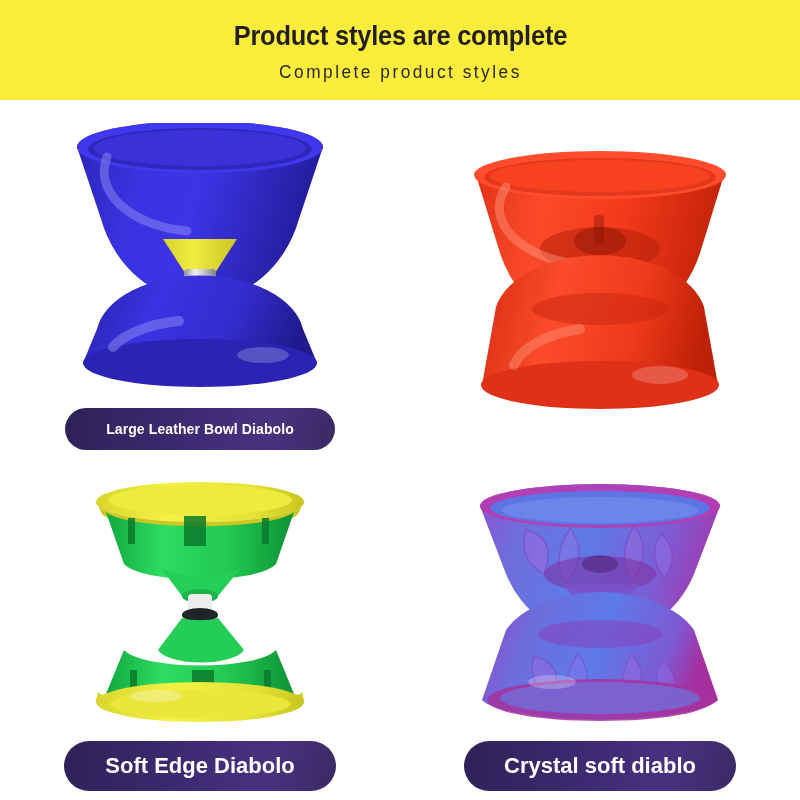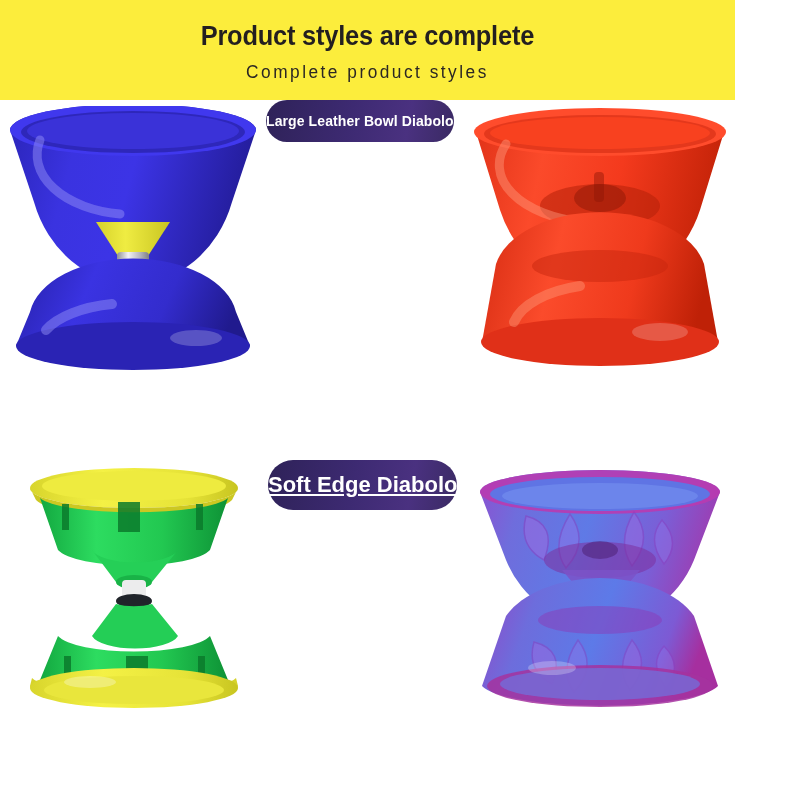--- a/index.html
+++ b/index.html
@@ -10,21 +10,21 @@
   body {
     width: 800px;
     height: 800px;
     overflow: hidden;
     font-family: "Liberation Sans", sans-serif;
     position: relative;
   }
 
   
   .banner {
-    width: 735px;
+    width: 800px;
     height: 100px;
     background: #fced3c;
     position: relative;
     display: flex;
     flex-direction: column;
     align-items: center;
     justify-content: center;
     overflow: hidden;
   }
   .banner-title {
@@ -50,21 +50,22 @@
   .grid {
     width: 800px;
     height: 700px;
     display: grid;
     grid-template-columns: 400px 400px;
     grid-template-rows: 360px 340px;
   }
   .card {
     position: relative;
     display: flex;
-    align-items: flex-start;
+    flex-direction: column;
+    align-items: center;
   }
   .stage {
     position: relative;
     width: 300px;
     flex: 1 1 auto;
     display: flex;
     align-items: center;
     justify-content: center;
   }
   .card-r1 .stage { padding-top: 6px; }
@@ -95,21 +96,21 @@
     font-size: 17px;
     font-weight: 600;
   }
   .pill-lg {
     width: 272px;
     height: 50px;
     font-size: 22px;
     font-weight: 700;
   }
   .row1 .pill { margin-bottom: 10px; }
-  .row2 .pill { margin-bottom: 9px; text-decoration: underline; }
+  .row2 .pill { margin-bottom: 9px; }
 
   svg { display: block; }
 </style>
 </head>
 <body>
 
 <div class="banner">
   <div class="banner-title">Product styles are complete</div>
   <div class="banner-subtitle">Complete product styles</div>
 </div>
@@ -305,15 +306,18 @@
         <ellipse cx="134" cy="156" rx="62" ry="14" fill="#8e35b4" opacity="0.45"></ellipse>
         <path d="M68 178 Q100 186 86 220 Q60 206 68 178 Z" fill="#9b6ae0" opacity="0.5" stroke="#8a3fc0" stroke-width="1.5"></path>
         <path d="M112 176 Q92 206 108 228 Q132 202 112 176 Z" fill="#8f74e8" opacity="0.45" stroke="#8a3fc0" stroke-width="1.5"></path>
         <path d="M166 176 Q148 204 164 226 Q186 200 166 176 Z" fill="#9b6ae0" opacity="0.45" stroke="#8a3fc0" stroke-width="1.5"></path>
         <path d="M198 182 Q218 202 200 224 Q182 200 198 182 Z" fill="#8f74e8" opacity="0.4" stroke="#8a3fc0" stroke-width="1.5"></path>
         <ellipse cx="134" cy="222" rx="113" ry="21" fill="#a4339f" opacity="0.85"></ellipse>
         <ellipse cx="134" cy="220" rx="100" ry="16" fill="#6d74e0" opacity="0.7"></ellipse>
         <ellipse cx="86" cy="204" rx="24" ry="7" fill="#ffffff" opacity="0.25"></ellipse>
       </svg>
     </div>
+    <div class="pill pill-lg">
+      <span>Crystal soft diablo</span>
+    </div>
   </div>
 
 </div>
 
 </body></html>

